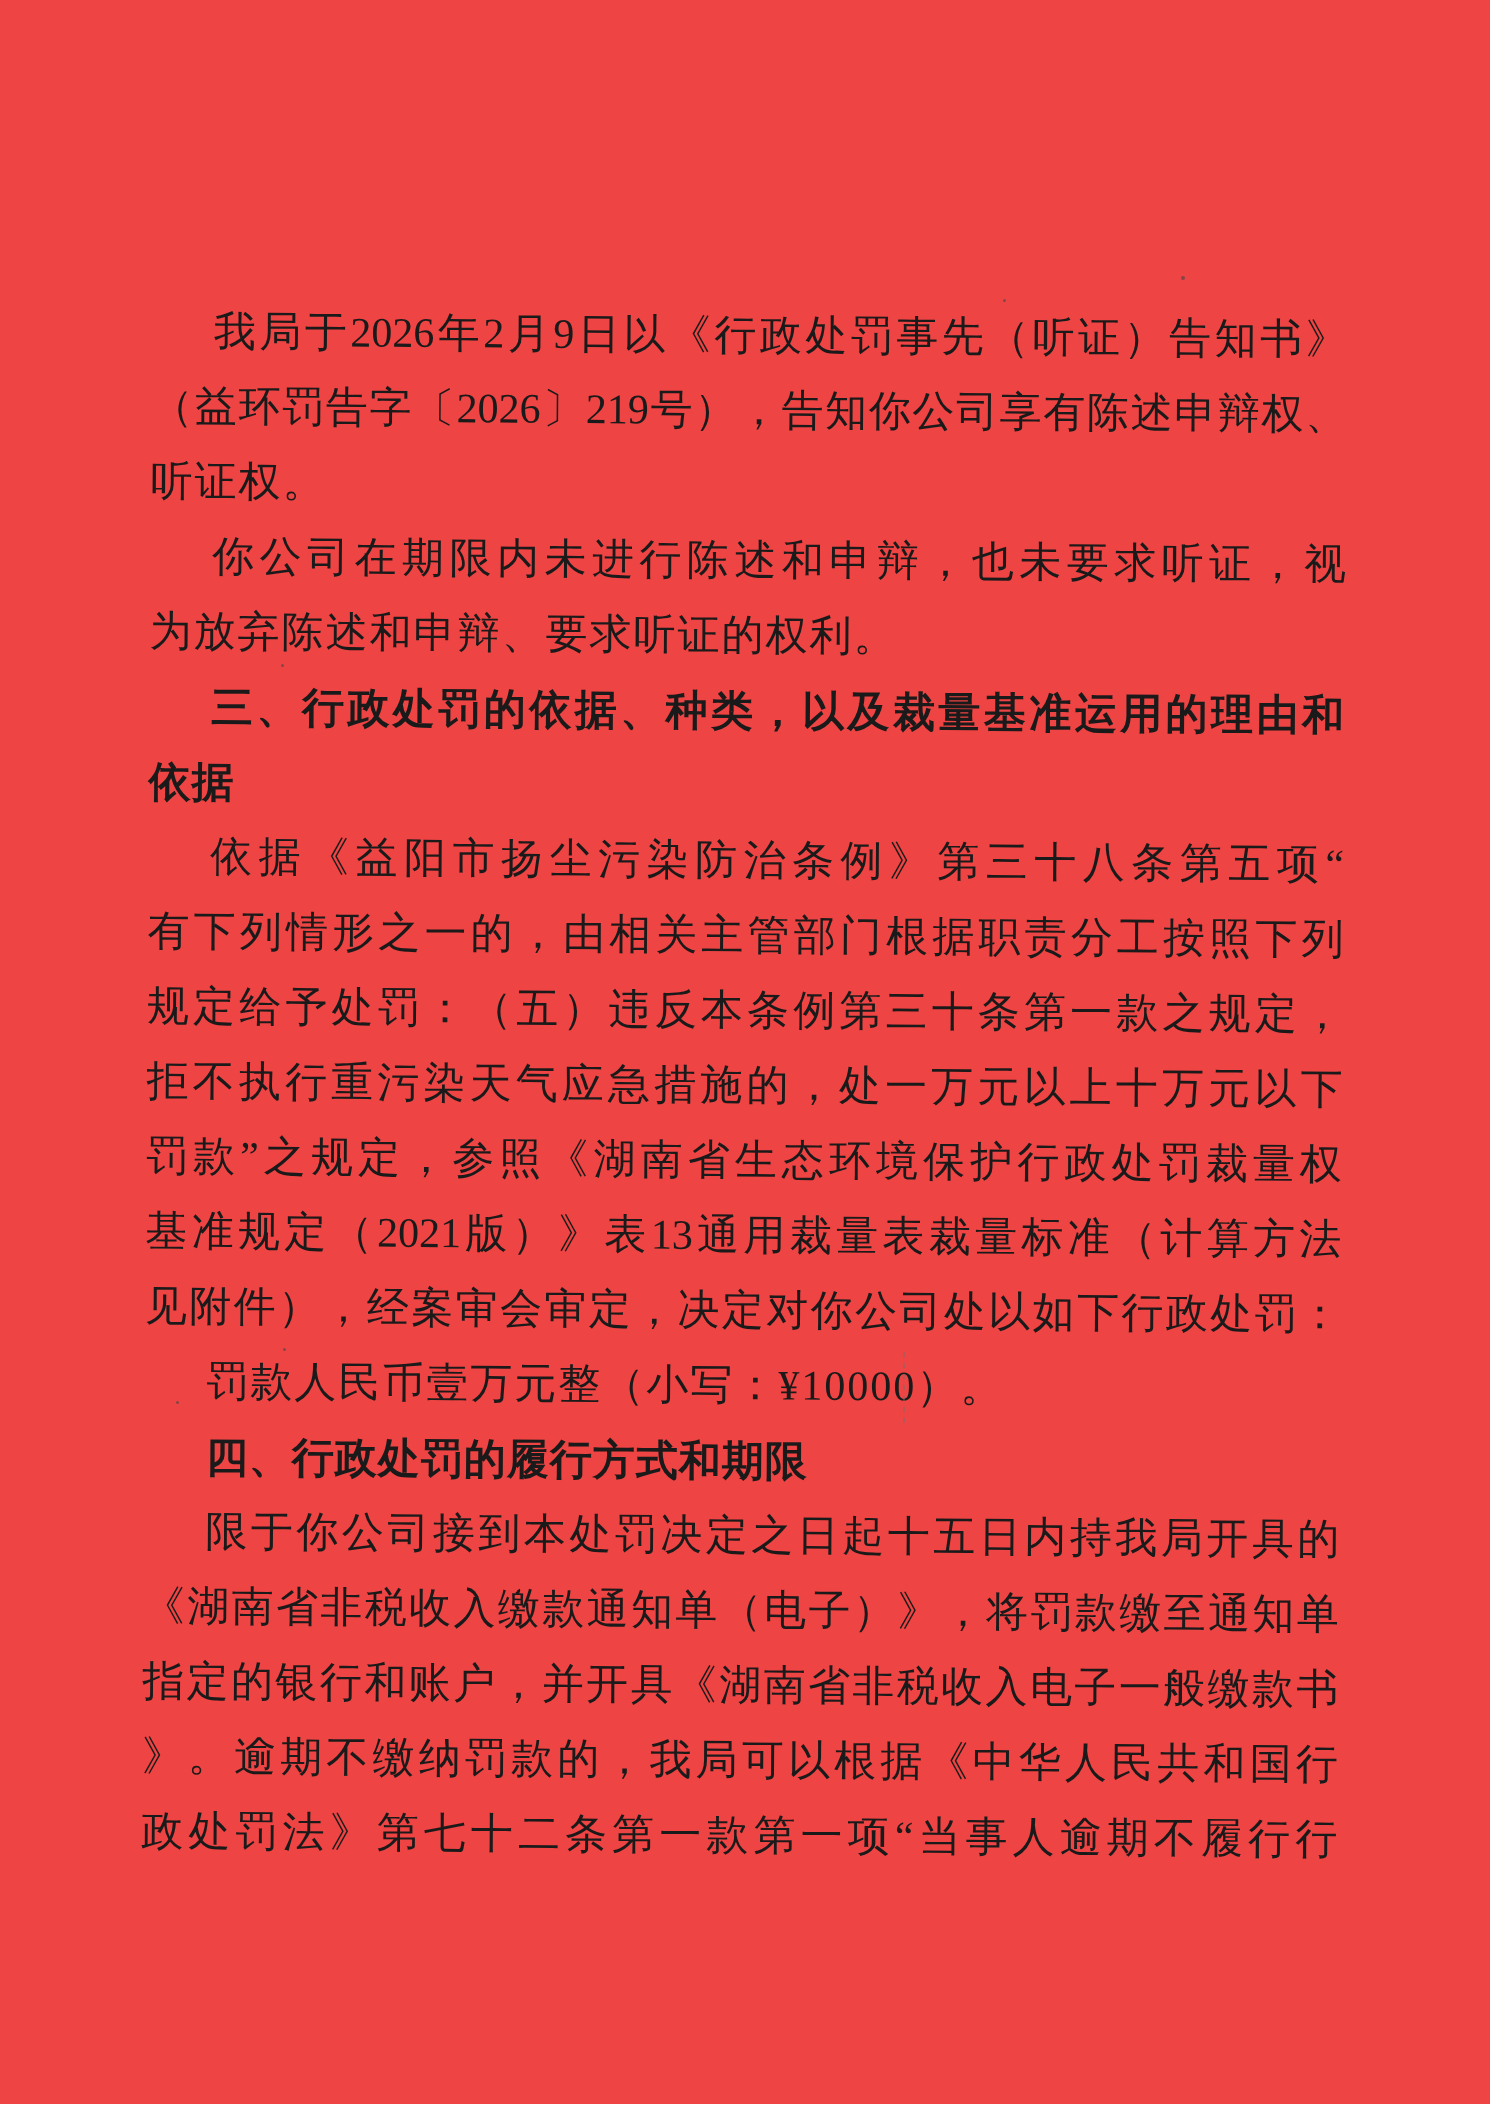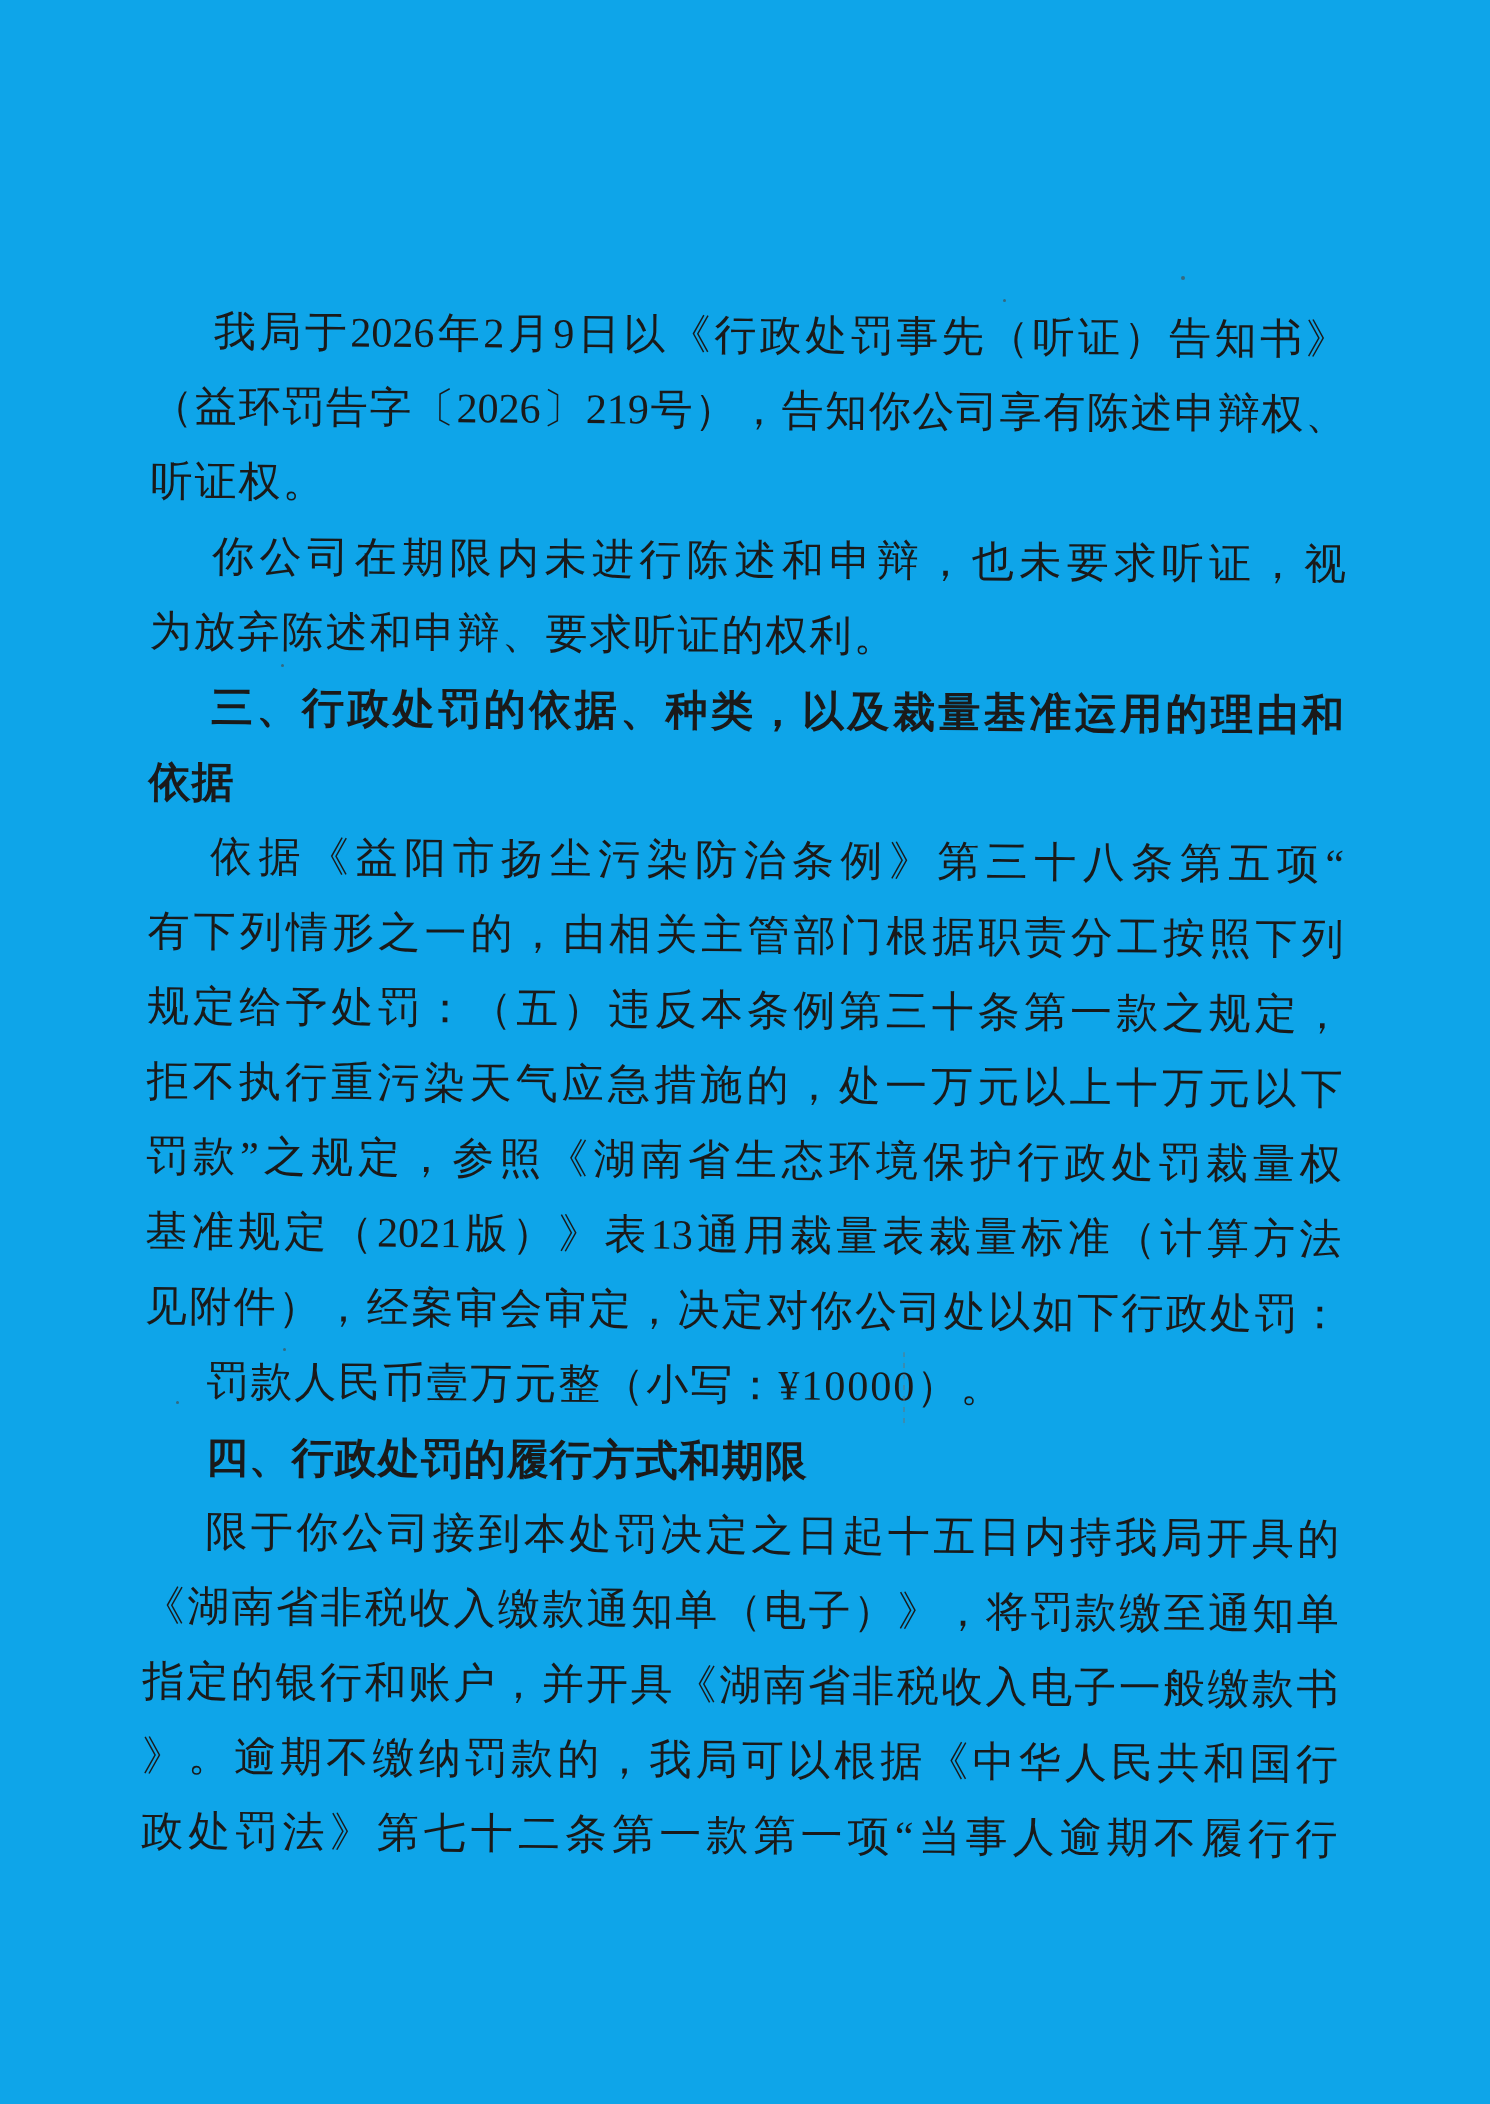--- a/index.html
+++ b/index.html
@@ -9,21 +9,21 @@
   body {
     width: 1490px;
     height: 2104px;
     position: relative;
     overflow: hidden;
     background: #ffffff;
   }
   .page {
     position: absolute;
     inset: 0;
-    background: #0ea5e9;
+    background: #ef4444;
   }
   .text-block {
     position: absolute;
     left: 152px;
     top: 294px;
     width: 1196px;
     transform: rotate(0.4deg);
     transform-origin: 0 0;
     color: #1a1a1a;
   }

